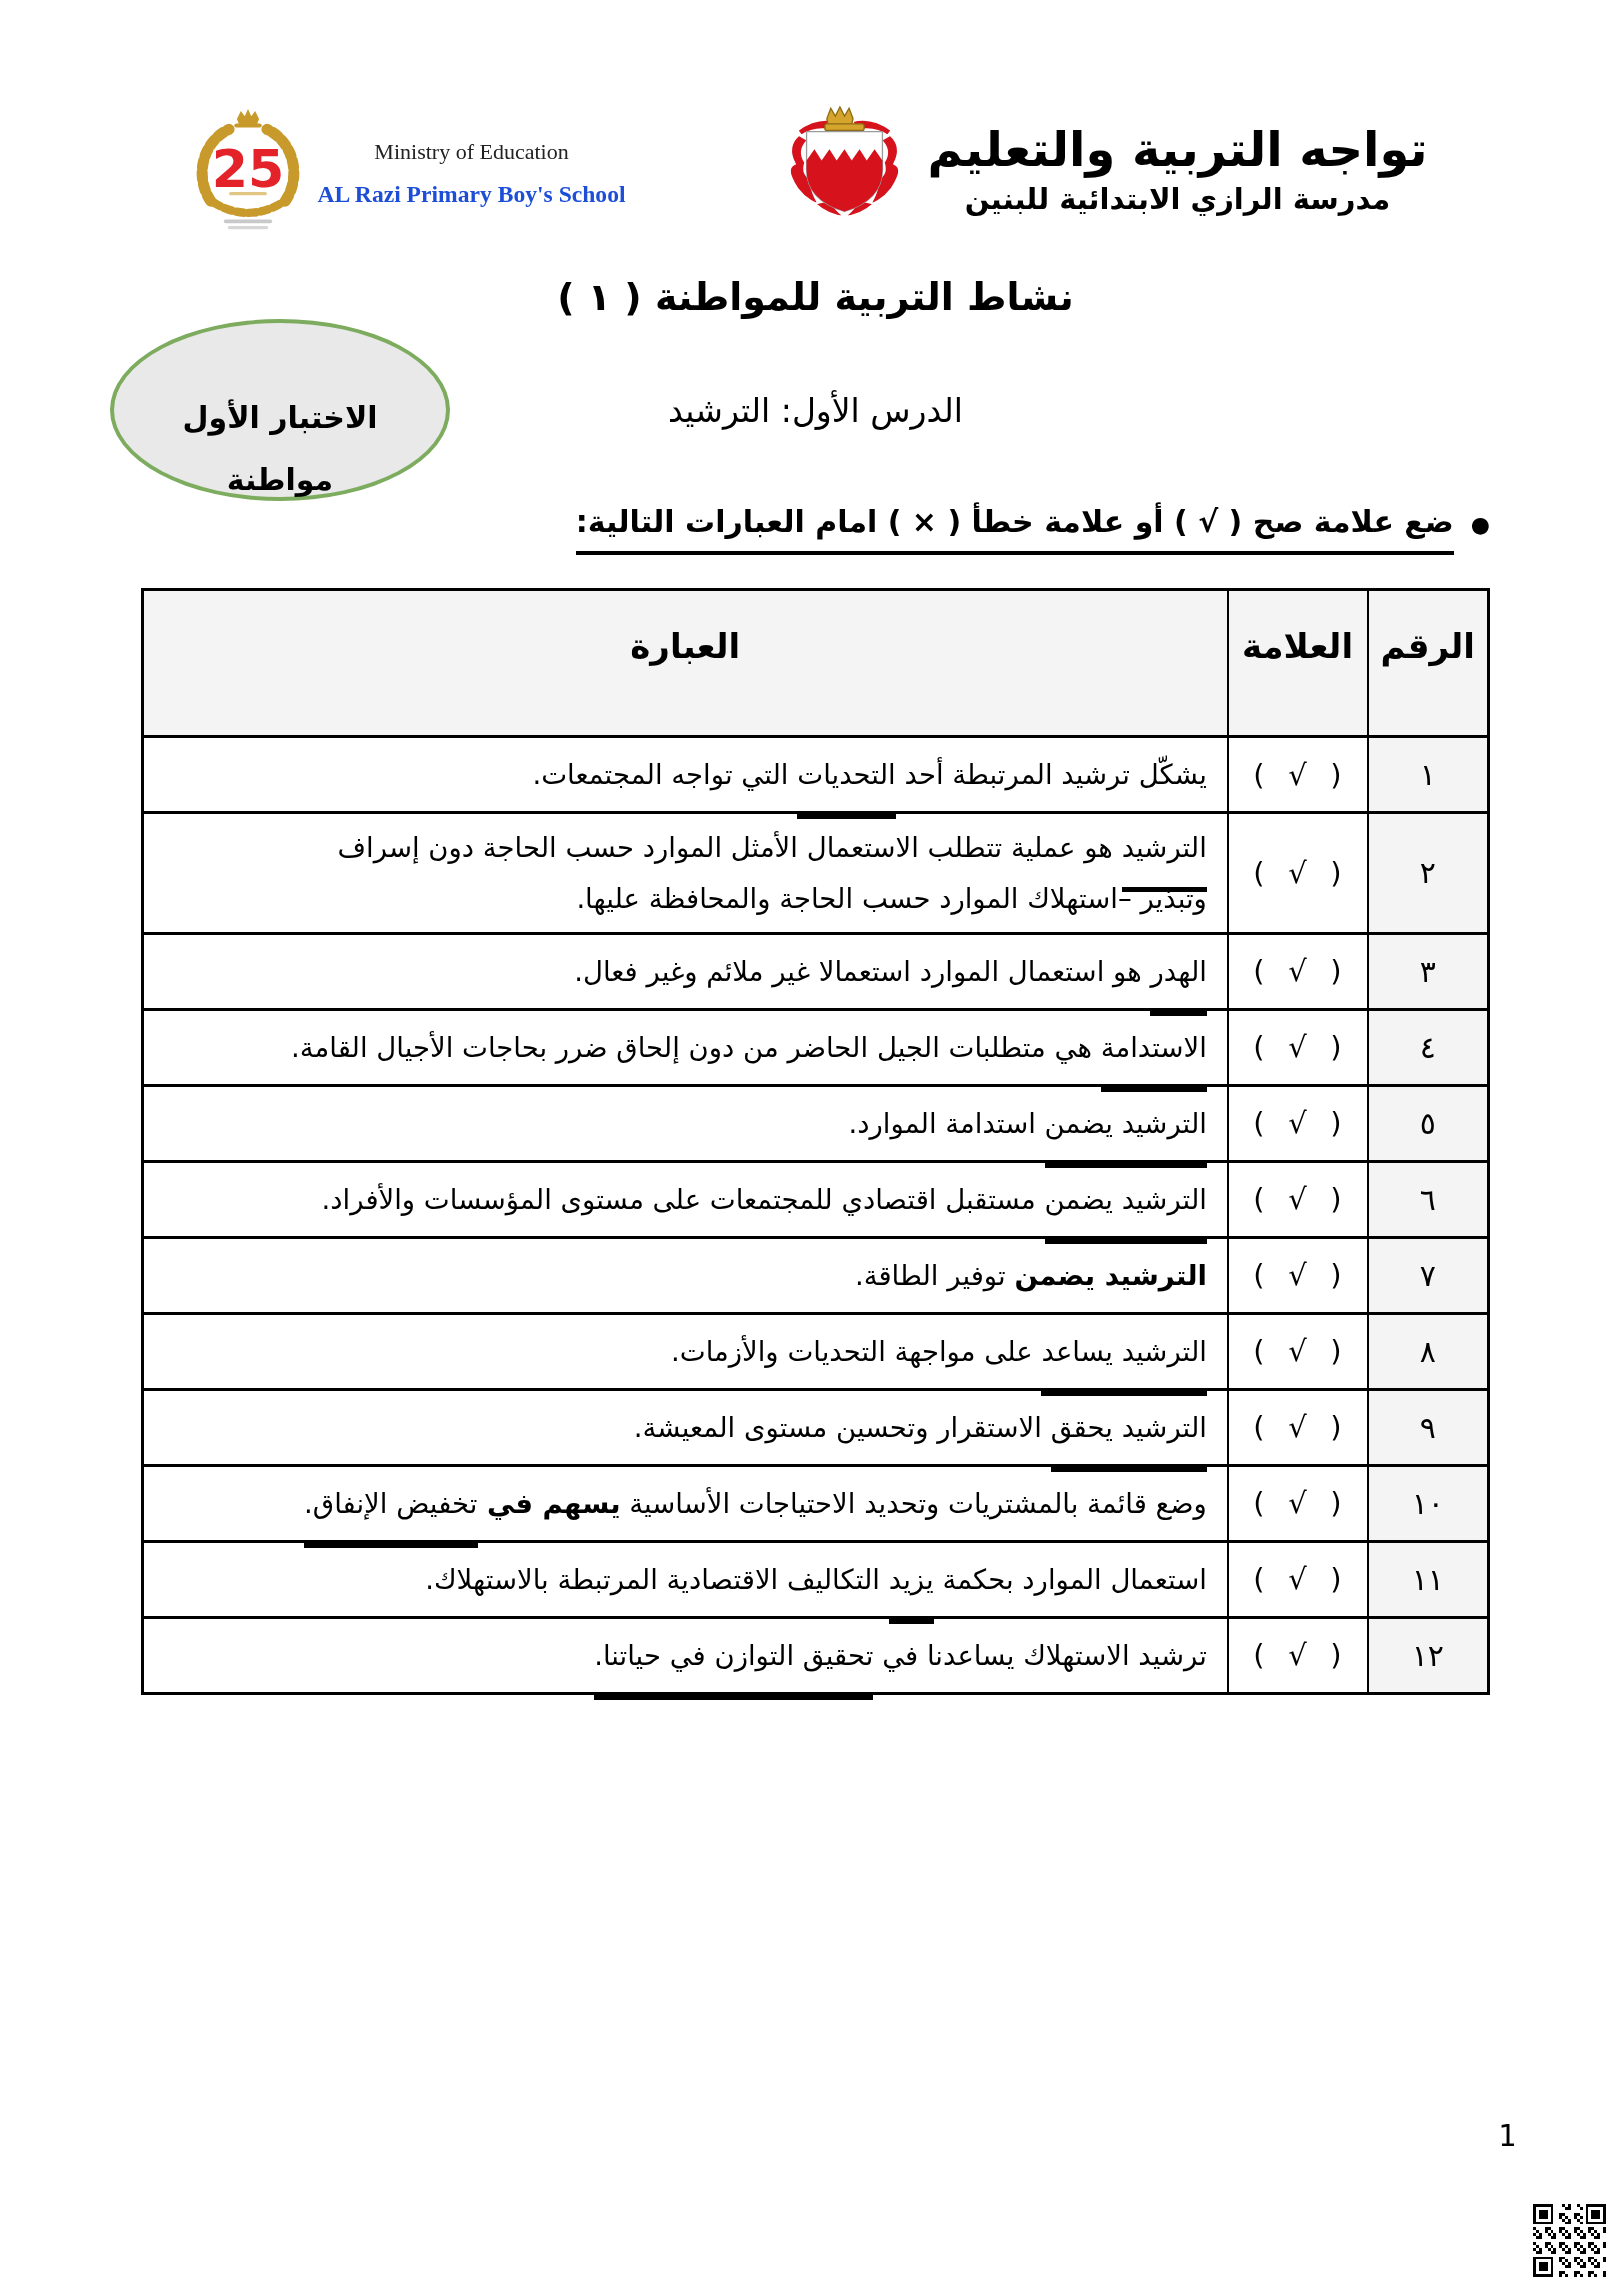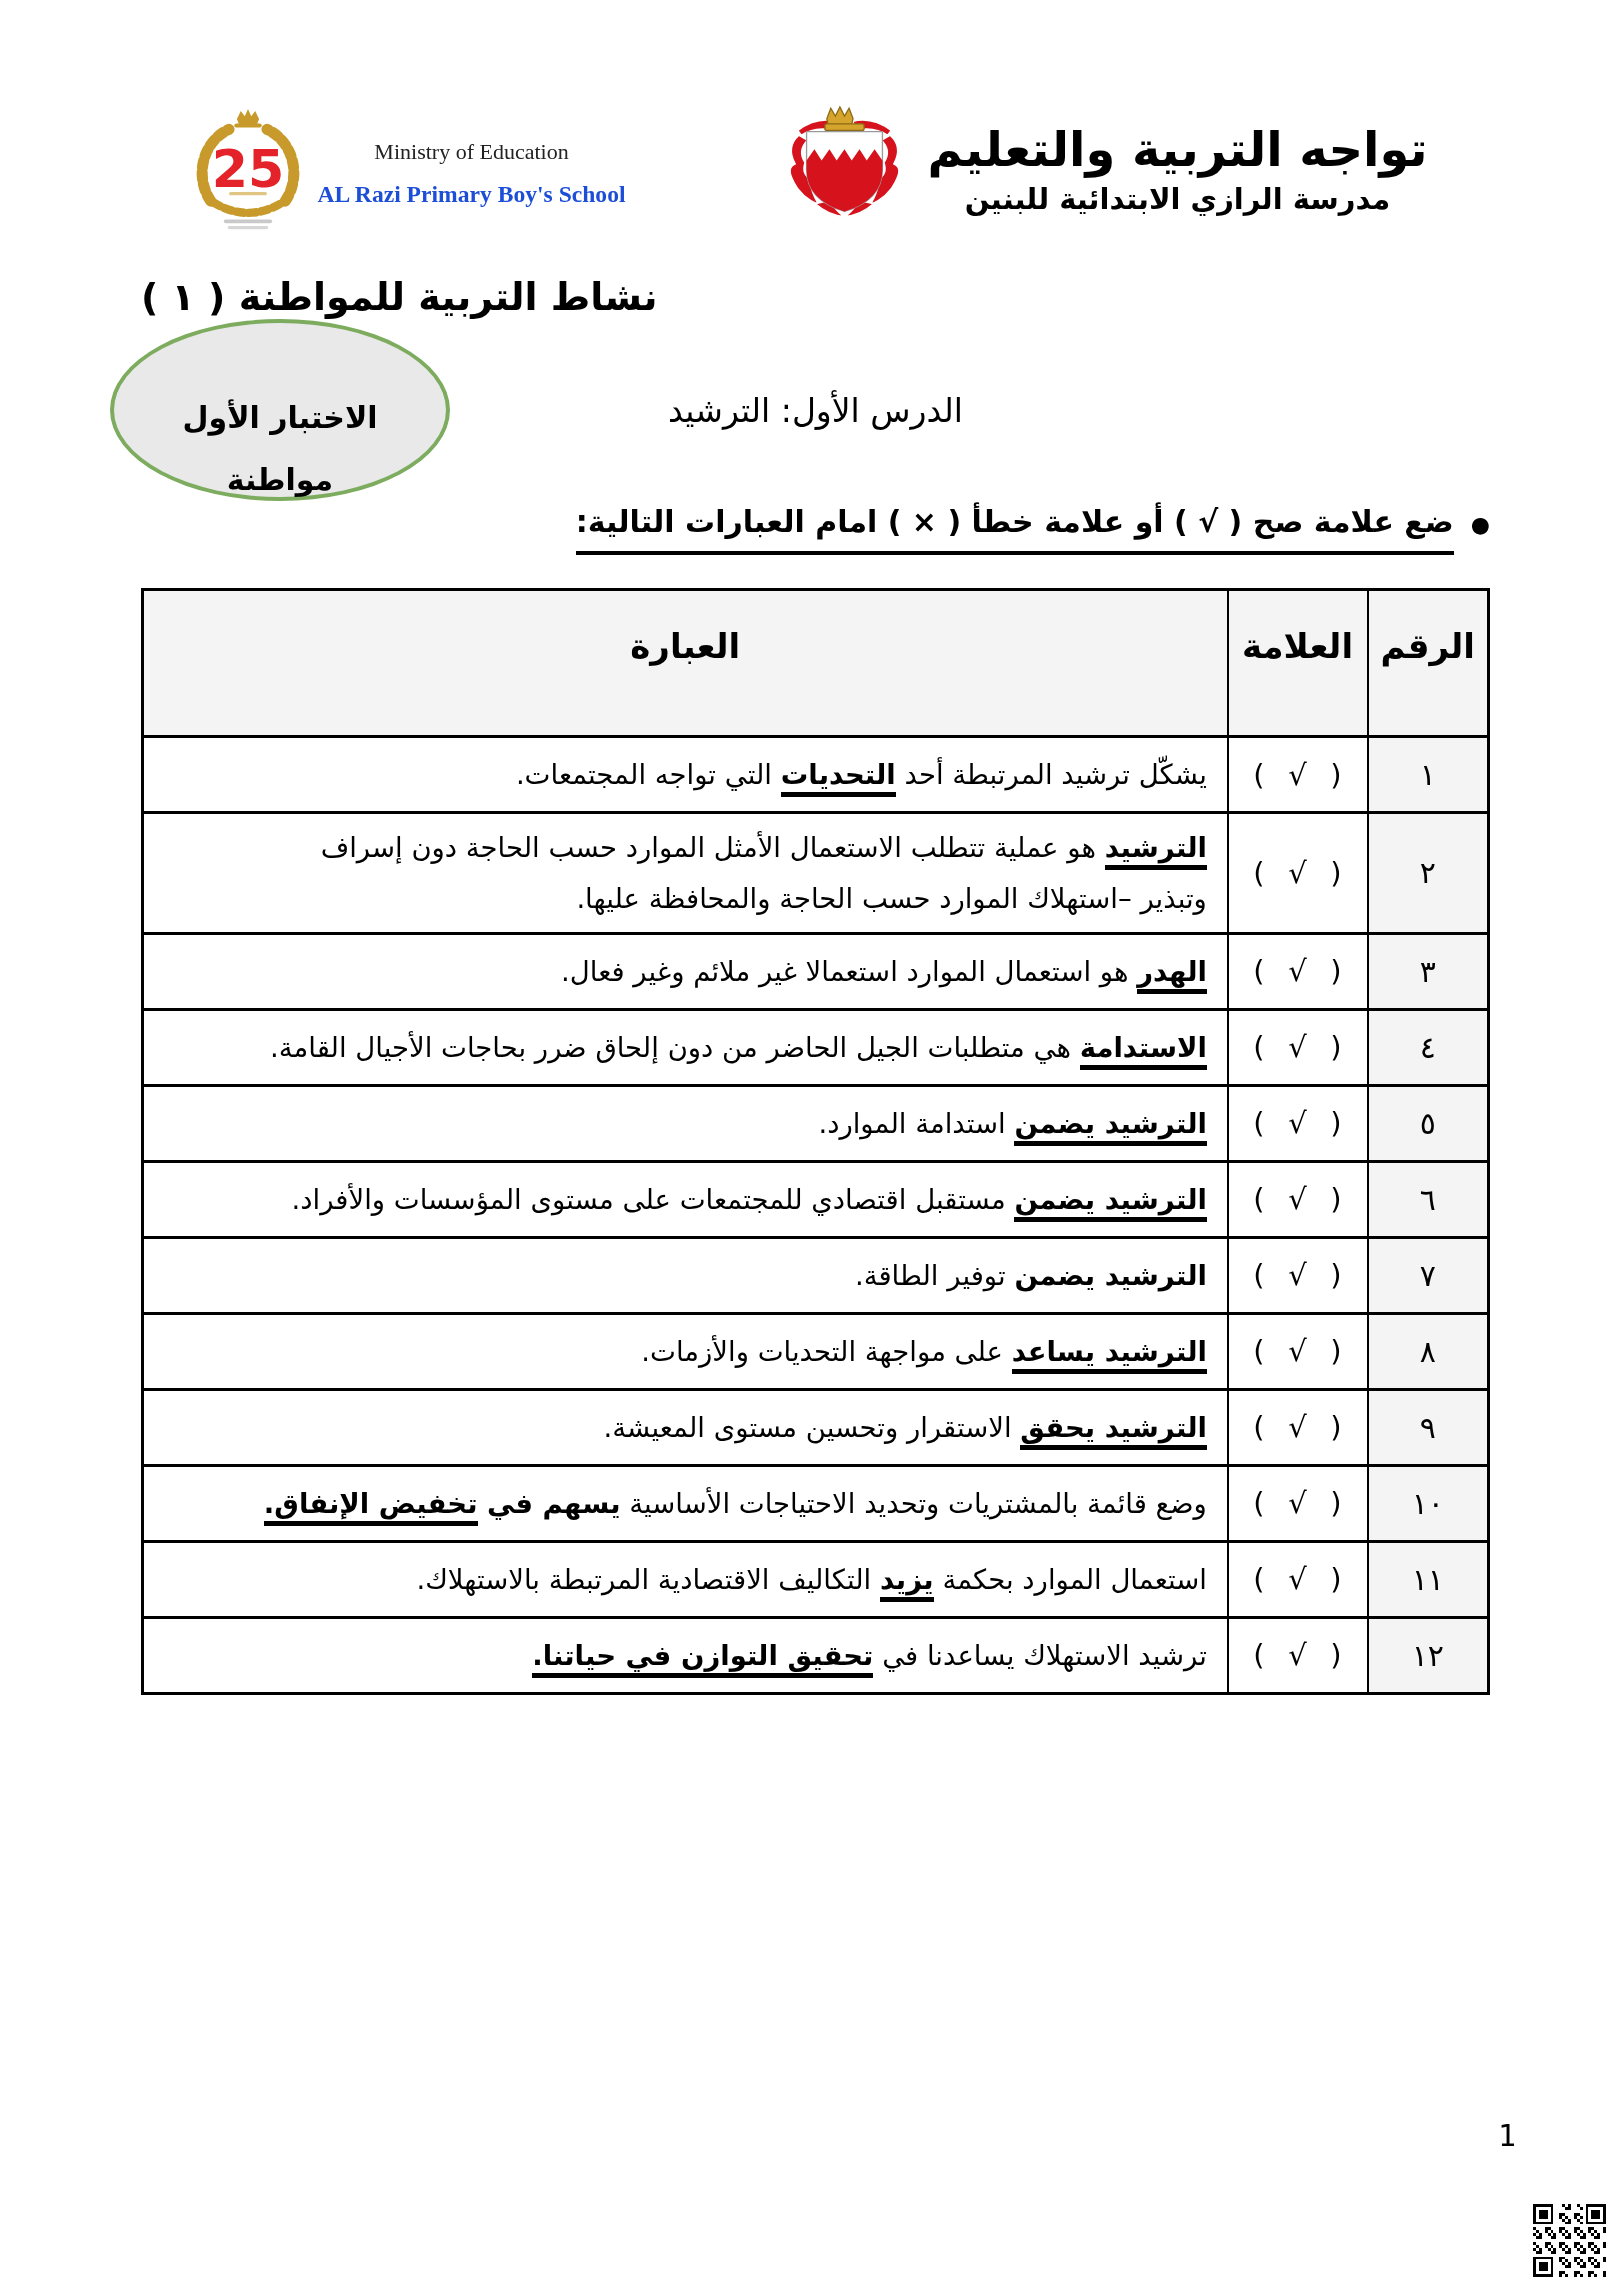--- a/index.html
+++ b/index.html
@@ -11,21 +11,21 @@
 
   
   .ministry-block{left:275px;top:139px;width:393px;text-align:center;}
   .ministry-en{font-family:"Liberation Serif",serif;font-size:22px;color:#222;}
   .school-en{font-family:"Liberation Serif",serif;font-size:23.6px;font-weight:bold;margin-top:15.7px;color:#1d4ed8;}
   .calligraphy{left:916px;top:123px;width:523px;text-align:center;direction:rtl;}
   .calli-1{font-size:48px;font-weight:bold;line-height:1.1;}
   .calli-2{font-size:29px;font-weight:bold;margin-top:6.5px;}
 
   
-  .page-title{left:141px;top:275px;width:1349px;text-align:left;direction:rtl;
+  .page-title{left:141px;top:275px;width:1349px;text-align:center;direction:rtl;
     font-size:38px;font-weight:bold;}
   .lesson-subtitle{left:141px;top:391px;width:1349px;text-align:center;direction:rtl;
     font-size:33px;font-weight:normal;}
 
   .badge-oval{
     left:110px;top:319px;width:340px;height:182px;border-radius:50%;
     background:#e9e9e9;border:4.6px solid #7dac5f;box-sizing:border-box;
     display:flex;flex-direction:column;align-items:center;justify-content:flex-end;gap:27.5px;
     direction:rtl;
   }
@@ -43,21 +43,21 @@
   thead th{
     background:#f4f4f4;font-size:34px;font-weight:bold;height:147px;
     vertical-align:middle;padding-bottom:36px;border-bottom-width:3.9px;text-align:center;
   }
   tbody td{border-top-width:3.9px;border-bottom-width:3.9px;vertical-align:middle;}
   tbody tr{height:76px;}
   .num-cell{background:#f4f4f4;text-align:center;font-size:30px;}
   .mark-cell{text-align:center;font-size:29px;word-spacing:14.4px;white-space:nowrap;}
   .stmt-cell{font-size:27.5px;line-height:1.85;padding:7.9px 19.6px;text-align:right;}
   .b{font-weight:bold;}
-  .u{font-weight:bold;border-bottom:5.9px solid #000;padding-bottom:2px;}
+  .u{font-weight:normal;border-bottom:5.9px solid #000;padding-bottom:24px;}
 
   
   .page-number{left:1498px;top:2118px;font-size:30px;font-family:"DejaVu Sans Mono",monospace;}
   .qr{left:1533px;top:2204px;width:73px;height:73px;}
 </style>
 </head>
 <body>
 
 <div class="abs" style="left:186px;top:103px;width:124px;height:131px;">
   <svg viewBox="0 0 190 200" width="124" height="131">

